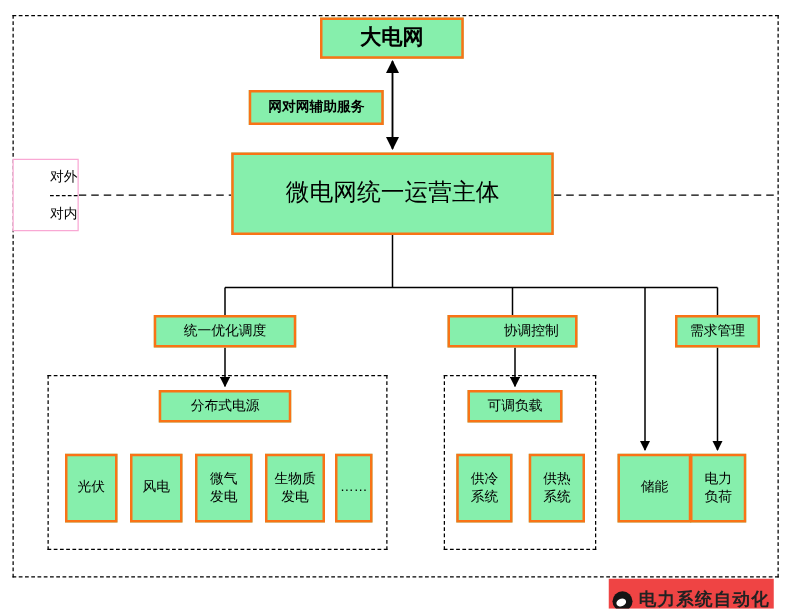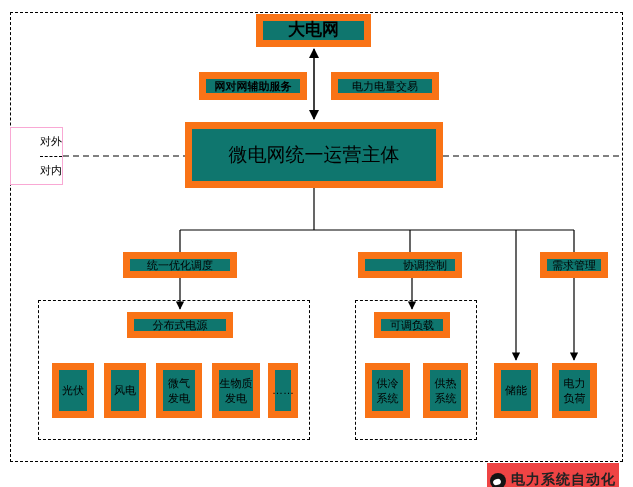--- a/index.html
+++ b/index.html
@@ -9,21 +9,21 @@
     overflow:hidden;
   }
   .outer-frame{
     position:absolute;left:10px;top:12px;width:611px;height:448px;
     border:1px dashed #000;
   }
   .group{
     position:absolute;border:1px dashed #000;background:transparent;
   }
   .box{
-    position:absolute;border:7px solid #f97316;background:#0f766e;
+    position:absolute;border:2px solid #f97316;background:#86efac;
     display:flex;align-items:center;justify-content:center;
     text-align:center;font-size:11px;line-height:1.35;
     white-space:pre-line;box-sizing:border-box;
   }
   .box.big{font-size:17px;font-weight:600;}
   .box.main{font-size:19px;}
   .boundary{
     position:absolute;left:10px;top:127px;width:53px;height:58px;
     border:1px solid #f9a8d4;background:#fff;box-sizing:border-box;
     display:flex;flex-direction:column;font-size:11px;align-items:flex-end;
@@ -77,21 +77,20 @@
     <line x1="516" y1="230" x2="516" y2="360" stroke="#000" stroke-width="1.2" marker-end="url(#arr)"></line>
     <line x1="574" y1="278" x2="574" y2="360" stroke="#000" stroke-width="1.2" marker-end="url(#arr)"></line>
 
     <line x1="63" y1="156" x2="185" y2="156" stroke="#000" stroke-width="1" stroke-dasharray="6 4"></line>
     <line x1="443" y1="156" x2="621" y2="156" stroke="#000" stroke-width="1" stroke-dasharray="6 4"></line>
   </svg>
 
   <div class="box big" style="left:256px;top:14px;width:115px;height:33px;">大电网</div>
 
   <div class="box" style="left:199px;top:72px;width:108px;height:28px;font-weight:bold;">网对网辅助服务</div>
-  <div class="box" style="left:331px;top:72px;width:108px;height:28px;">电力电量交易</div>
 
   <div class="box main" style="left:185px;top:122px;width:258px;height:66px;">微电网统一运营主体</div>
 
   <div class="boundary">
     <div class="half top">对外</div>
     <div class="half">对内</div>
   </div>
 
   <div class="box" style="left:123px;top:252px;width:114px;height:26px;">统一优化调度</div>
   <div class="box" style="left:358px;top:252px;width:104px;height:26px;padding-left:30px;">协调控制</div>
@@ -105,21 +104,21 @@
   <div class="box" style="left:212px;top:363px;width:48px;height:55px;">生物质
 发电</div>
   <div class="box" style="left:268px;top:363px;width:30px;height:55px;">……</div>
 
   <div class="box" style="left:374px;top:312px;width:76px;height:26px;">可调负载</div>
   <div class="box" style="left:365px;top:363px;width:45px;height:55px;">供冷
 系统</div>
   <div class="box" style="left:423px;top:363px;width:45px;height:55px;">供热
 系统</div>
 
-  <div class="box" style="left:494px;top:363px;width:44px;height:55px;font-family:Liberation Serif, serif;">储能</div>
+  <div class="box" style="left:494px;top:363px;width:59px;height:55px;font-family:Liberation Serif, serif;">储能</div>
   <div class="box" style="left:552px;top:363px;width:45px;height:55px;">电力
 负荷</div>
 
   <div class="brand">
     <span class="logo"></span>
     <span class="name">电力系统自动化</span>
   </div>
 
 </div>
 

